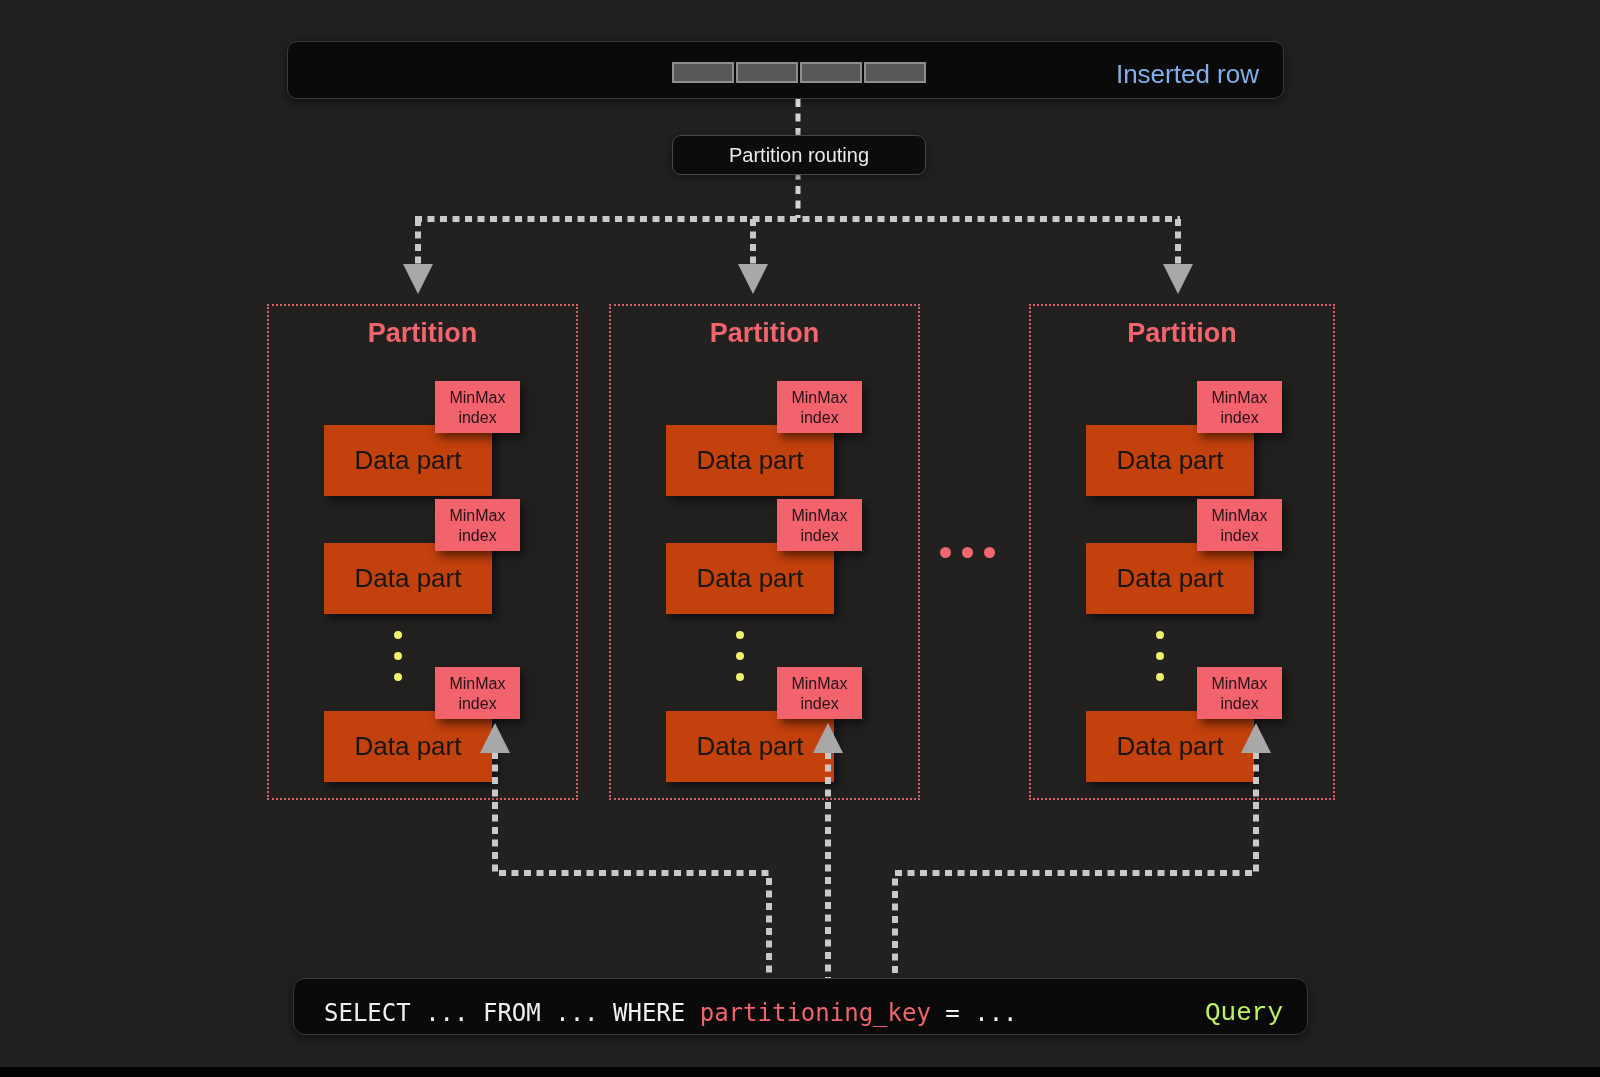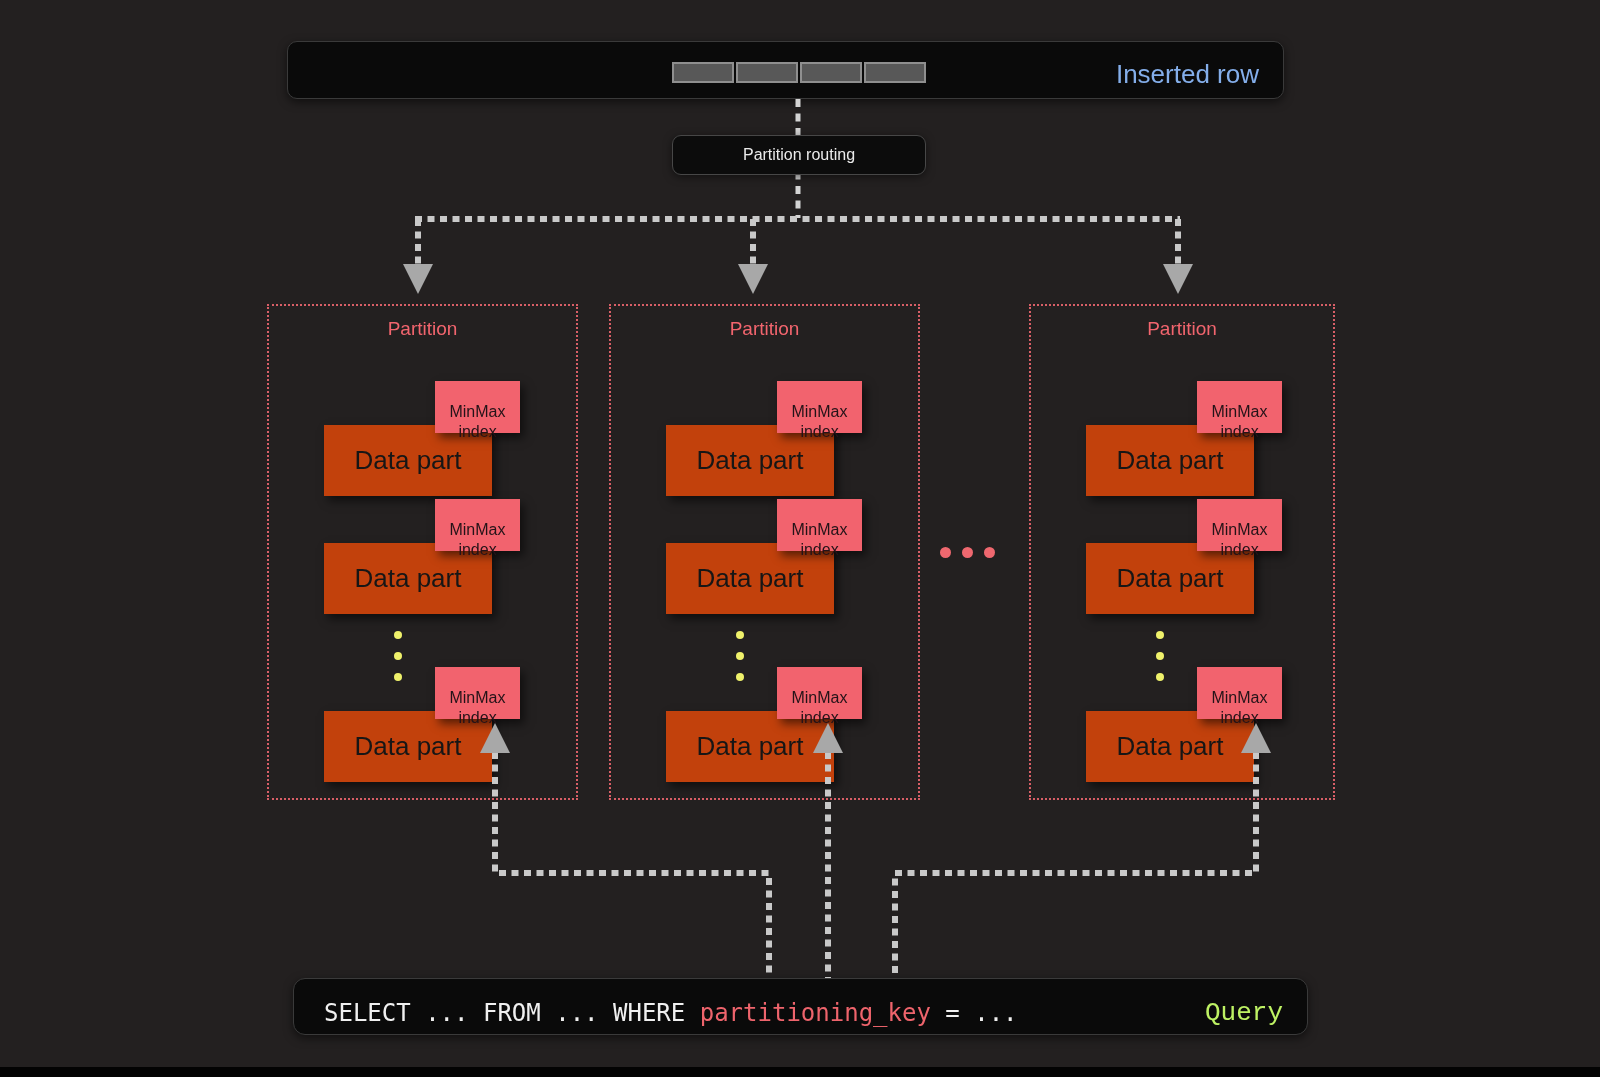--- a/index.html
+++ b/index.html
@@ -7,37 +7,37 @@
         font-family:"Liberation Sans",sans-serif;}
   .panel{position:absolute;background:#0a0a0a;border:1px solid #3a3a3a;border-radius:10px;
          box-shadow:0 3px 10px rgba(0,0,0,.55);}
   #top-box{left:287px;top:41px;width:997px;height:58px;display:flex;align-items:center;
            justify-content:flex-end;padding-right:24px;box-sizing:border-box;}
   #cells{position:absolute;left:384px;top:20px;display:flex;gap:2px;}
   #cells span{width:62px;height:21px;background:#585858;border:2px solid #8f8f8f;box-sizing:border-box;}
   #inserted-label{font-size:26px;color:#84aeea;margin-top:8px;}
 
   .pill{position:absolute;background:#0c0c0c;border:1px solid #474747;border-radius:9px;
-        display:flex;align-items:center;justify-content:center;color:#ebebeb;font-size:16px;
+        display:flex;align-items:center;justify-content:center;color:#ebebeb;font-size:20px;
         z-index:3;box-shadow:0 2px 8px rgba(0,0,0,.5);}
   #routing-pill{left:672px;top:135px;width:252px;height:38px;z-index:2;}
   #pruning-pill{left:698px;top:905px;width:262px;height:43px;}
 
   .partition{position:absolute;top:304px;height:496px;border:2px dotted #d85f67;
              box-sizing:border-box;z-index:2;}
   #partition-1{left:267px;width:311px;}
   #partition-2{left:609px;width:311px;}
   #partition-3{left:1029px;width:306px;}
   .partition-title{position:absolute;top:12px;left:0;right:0;text-align:center;
-                   font-size:19px;color:#f2656e;}
+                   font-size:27px;color:#f2656e;font-weight:bold;}
   .dp{position:absolute;left:55px;width:168px;height:71px;background:#c2410c;display:flex;
       align-items:center;justify-content:center;font-size:26px;color:#161616;
       box-shadow:4px 5px 9px rgba(0,0,0,.55);z-index:2;margin-top:10px;}
   .mm{position:absolute;left:166px;width:85px;height:52px;background:#f2636e;color:#241318;
-      font-size:16px;line-height:1.22;text-align:center;padding-top:21px;box-sizing:border-box;
+      font-size:16px;line-height:1.22;text-align:center;padding-top:7px;box-sizing:border-box;
       box-shadow:4px 5px 9px rgba(0,0,0,.55);z-index:3;}
   .dp.r1{top:109px}.dp.r2{top:227px}.dp.r3{top:395px}
   .mm.r1{top:75px}.mm.r2{top:193px}.mm.r3{top:361px}
   .dotcol{position:absolute;left:125px;top:325px;display:flex;flex-direction:column;gap:13px;}
   .dotcol span{width:8px;height:8px;border-radius:50%;background:#eff16b;}
   #ellipsis{position:absolute;left:940px;top:547px;display:flex;gap:11px;z-index:2;}
   #ellipsis span{width:11px;height:11px;border-radius:50%;background:#ef686f;}
 
   svg.layer{position:absolute;left:0;top:0;pointer-events:none;}
   #svg-behind{z-index:1;}

